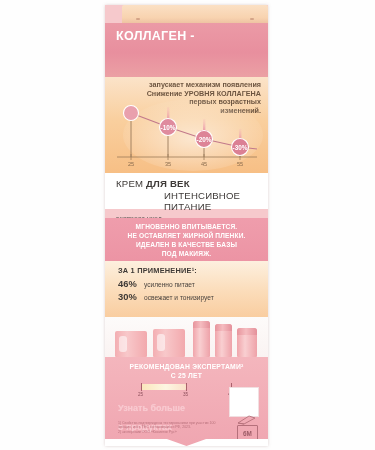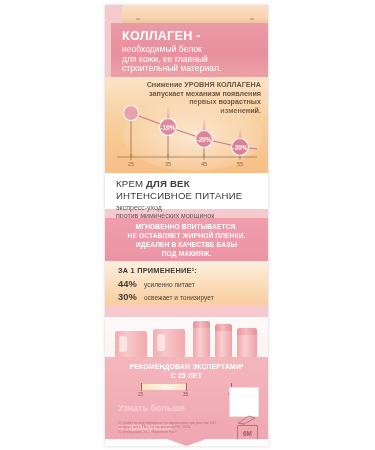--- a/index.html
+++ b/index.html
@@ -34,21 +34,20 @@
   .flap-dot {
     position: absolute; top: 13px; width: 4px; height: 2px;
     background: rgba(170,110,90,.45); border-radius: 1px;
   }
 
   
   .band-head {
     position: absolute; left: 0; top: 18px; width: 163px; height: 54px;
     background: linear-gradient(180deg,#eb9aa6 0%,#e88f9e 55%,#eba0a4 100%);
     padding: 7px 9px 8px 11px;
-    margin-left: 6px;
   }
   .h-title {
     font-size: 12.5px; font-weight: bold; color: #ffffff;
     letter-spacing: .3px; line-height: 13px;
   }
   .h-sub {
     margin-top: 2px;
     font-size: 8.6px; color: #ffffff; line-height: 9.6px;
   }
 
@@ -75,37 +74,37 @@
     width: 14px;
   }
 
   
   .band-name {
     position: absolute; left: 0; top: 168px; width: 163px; height: 36px;
     background: #ffffff; padding: 5px 0 0 11px;
   }
   .pn-1 { font-size: 9.6px; color: #3e3a38; letter-spacing: .2px; }
   .pn-1 b { font-weight: bold; }
-  .pn-2 { font-size: 9.6px; color: #3e3a38; letter-spacing: .2px; margin-top: 1px; }
+  .pn-2 { font-size: 9.6px; color: #3e3a38; letter-spacing: .2px; margin-top: 1px; margin-left: 48px; }
   .pn-3 { font-size: 7px; color: #5c5754; margin-top: 3px; line-height: 8.4px; }
 
   
   .band-claims {
     position: absolute; left: 0; top: 213px; width: 163px; height: 43px;
     background: linear-gradient(180deg,#ef9dac 0%,#ec94a4 100%);
     display: flex; align-items: center; justify-content: center;
   }
   .claims-txt {
     color: #ffffff; font-size: 6.6px; font-weight: bold;
     text-align: center; line-height: 9px; letter-spacing: .15px;
   }
 
   
   .band-res {
-    position: absolute; left: 0; top: 256px; width: 163px; height: 44px;
+    position: absolute; left: 0; top: 256px; width: 163px; height: 56px;
     background: linear-gradient(180deg,#fdf0df 0%,#fbdcb9 55%,#f9cda0 100%);
     padding: 5px 0 0 13px;
   }
   .res-h { font-size: 7.4px; font-weight: bold; color: #3f3a36; letter-spacing: .2px; }
   .res-row { display: flex; align-items: baseline; margin-top: 2.5px; }
   .res-pct { width: 26px; font-size: 9.4px; font-weight: bold; color: #3f3a36; }
   .res-txt { font-size: 6.6px; color: #4a443f; }
 
   
   .band-photo {
@@ -194,30 +193,27 @@
 
   <div class="pack">
 
     <div class="flap">
       <div class="flap-dot" style="left:14px"></div>
       <div class="flap-dot" style="right:14px"></div>
     </div>
 
     <div class="band-head">
       <div class="h-title">КОЛЛАГЕН -</div>
-      <div class="h-sub" style="white-space:pre-line">необходимый белок
-для кожи, ее главный
-строительный материал.</div>
     </div>
 
     <div class="band-chart">
 
       <div class="chart-caption">
+        <div>запускает механизм появления</div>
         <div>Снижение УРОВНЯ КОЛЛАГЕНА</div>
-        <div>запускает механизм появления</div>
         <div>первых возрастных</div>
         <div>изменений.</div>
       </div>
 
       <svg class="chart" viewBox="0 0 163 96">
 
         <defs>
           <radialGradient id="glow" cx="50%" cy="55%" r="60%">
             <stop offset="0%" stop-color="#ffffff" stop-opacity=".55"></stop>
             <stop offset="100%" stop-color="#ffffff" stop-opacity="0"></stop>
@@ -279,21 +275,21 @@
       <div class="claims-txt" style="white-space:pre-line">МГНОВЕННО ВПИТЫВАЕТСЯ.
 НЕ ОСТАВЛЯЕТ ЖИРНОЙ ПЛЕНКИ.
 ИДЕАЛЕН В КАЧЕСТВЕ БАЗЫ
 ПОД МАКИЯЖ.</div>
     </div>
 
     <div class="band-res">
       <div class="res-h">ЗА 1 ПРИМЕНЕНИЕ¹:</div>
 
       <div class="res-row">
-        <div class="res-pct">44%</div>
+        <div class="res-pct">46%</div>
         <div class="res-txt">усиленно питает</div>
       </div>
       <div class="res-row">
         <div class="res-pct">30%</div>
         <div class="res-txt">освежает и тонизирует</div>
       </div>
     </div>
 
     <div class="band-photo">
       <div class="jar" style="left:10px;  width:32px; height:26px">

